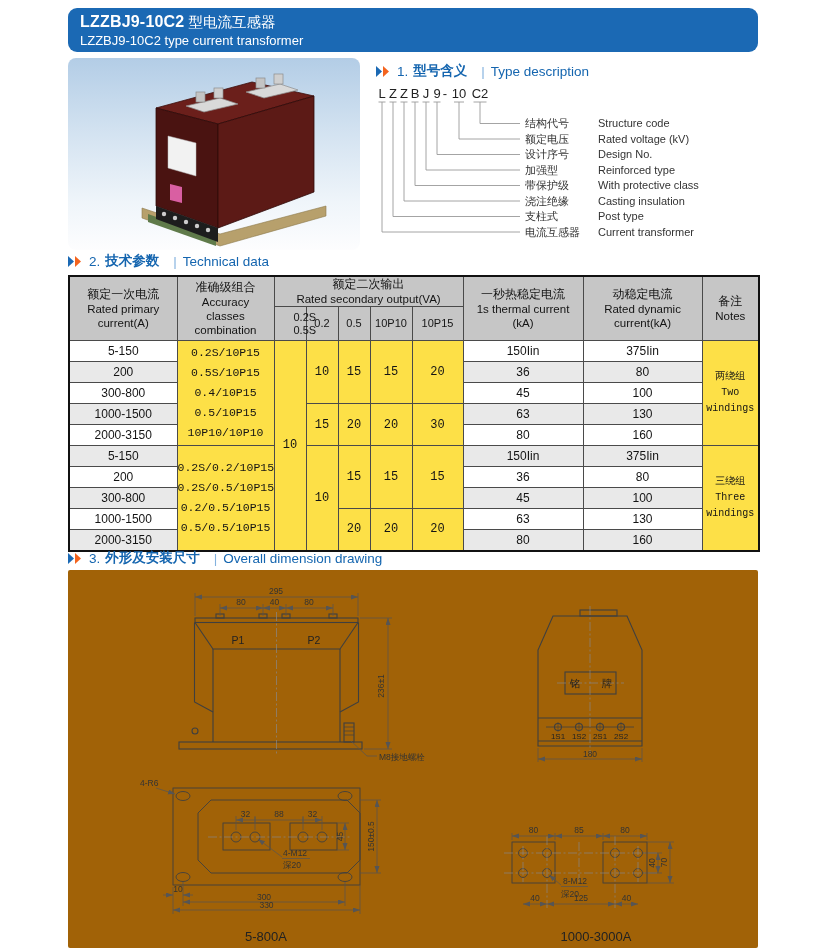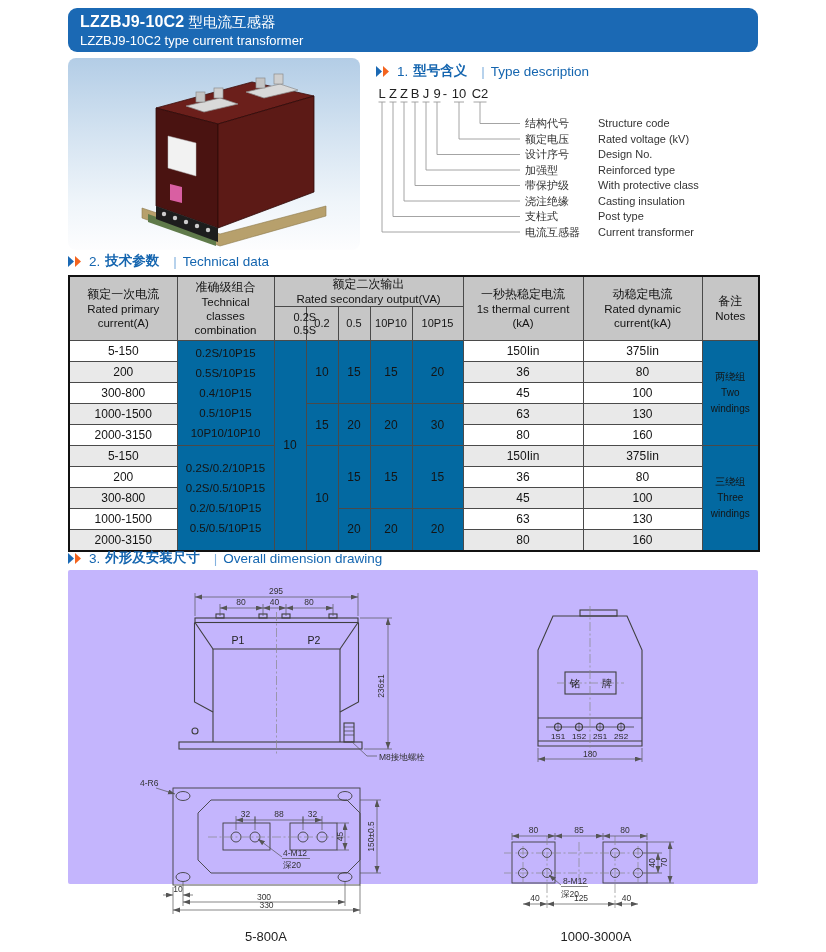--- a/index.html
+++ b/index.html
@@ -31,27 +31,27 @@
   
   .table-wrap{position:absolute;left:68px;top:275px;}
   table.tech{border-collapse:collapse;table-layout:fixed;width:690px;color:#141414;border:2px solid #111;}
   table.tech th,table.tech td{border:1px solid #4a4a4a;text-align:center;vertical-align:middle;padding:0;font-weight:normal;}
   table.tech th{background:#c6c6c6;}
   .zh-h{font-size:12px;line-height:15px;}
   .en-h{font-size:11.5px;line-height:14px;}
   tr.hrow1{height:28px;} tr.hrow2{height:34px;}
   tr.data{height:21px;font-size:12px;}
   tr.stripe{background:#e9e9e9;}
-  td.merged{background:#0369a1;}
+  td.merged{background:#fde047;font-family:Liberation Mono, monospace;}
   td.acc-cell div{line-height:20px;font-size:11.5px;}
   td.note-cell div{line-height:16px;font-size:10px;}
   .sub2{font-size:11px;line-height:13px;padding-left:19px;}
 
   
-  .panel{position:absolute;left:68px;top:570px;width:690px;height:314px;background:#c4b5fd;border-radius:2px;}
+  .panel{position:absolute;left:68px;top:570px;width:690px;height:378px;background:#a16207;border-radius:2px;}
   .ol{stroke:#3f3f3f;fill:none;stroke-width:1.1;}
   .ol2{stroke:#3f3f3f;fill:none;stroke-width:0.9;}
   .dl{stroke:#555;fill:none;stroke-width:0.7;}
   .cl{stroke:#888;fill:none;stroke-width:0.7;stroke-dasharray:9 2.5 2 2.5;}
   text{font-family:"Liberation Sans","DejaVu Sans",sans-serif;stroke:none;}
   text.dim{font-size:8.5px;fill:#333;text-anchor:middle;}
   text.dims{font-size:8.5px;fill:#333;text-anchor:start;}
   text.lbl{font-size:10.5px;fill:#222;text-anchor:middle;}
   text.tlbl{font-size:8px;fill:#222;text-anchor:middle;}
   text.cap{font-size:13px;fill:#222;text-anchor:middle;}
@@ -199,21 +199,21 @@
       </colgroup>
       <tbody>
           <tr class="hrow1">
         <th rowspan="2">
           <div class="zh-h">额定一次电流</div>
           <div class="en-h">Rated primary</div>
           <div class="en-h">current(A)</div>
         </th>
         <th rowspan="2">
           <div class="zh-h">准确级组合</div>
-          <div class="en-h">Technical</div>
+          <div class="en-h">Accuracy</div>
           <div class="en-h">classes</div>
           <div class="en-h">combination</div>
         </th>
         <th colspan="5">
           <div class="zh-h">额定二次输出</div>
           <div class="en-h">Rated secondary output(VA)</div>
         </th>
         <th rowspan="2">
           <div class="zh-h">一秒热稳定电流</div>
           <div class="en-h">1s thermal current</div>

